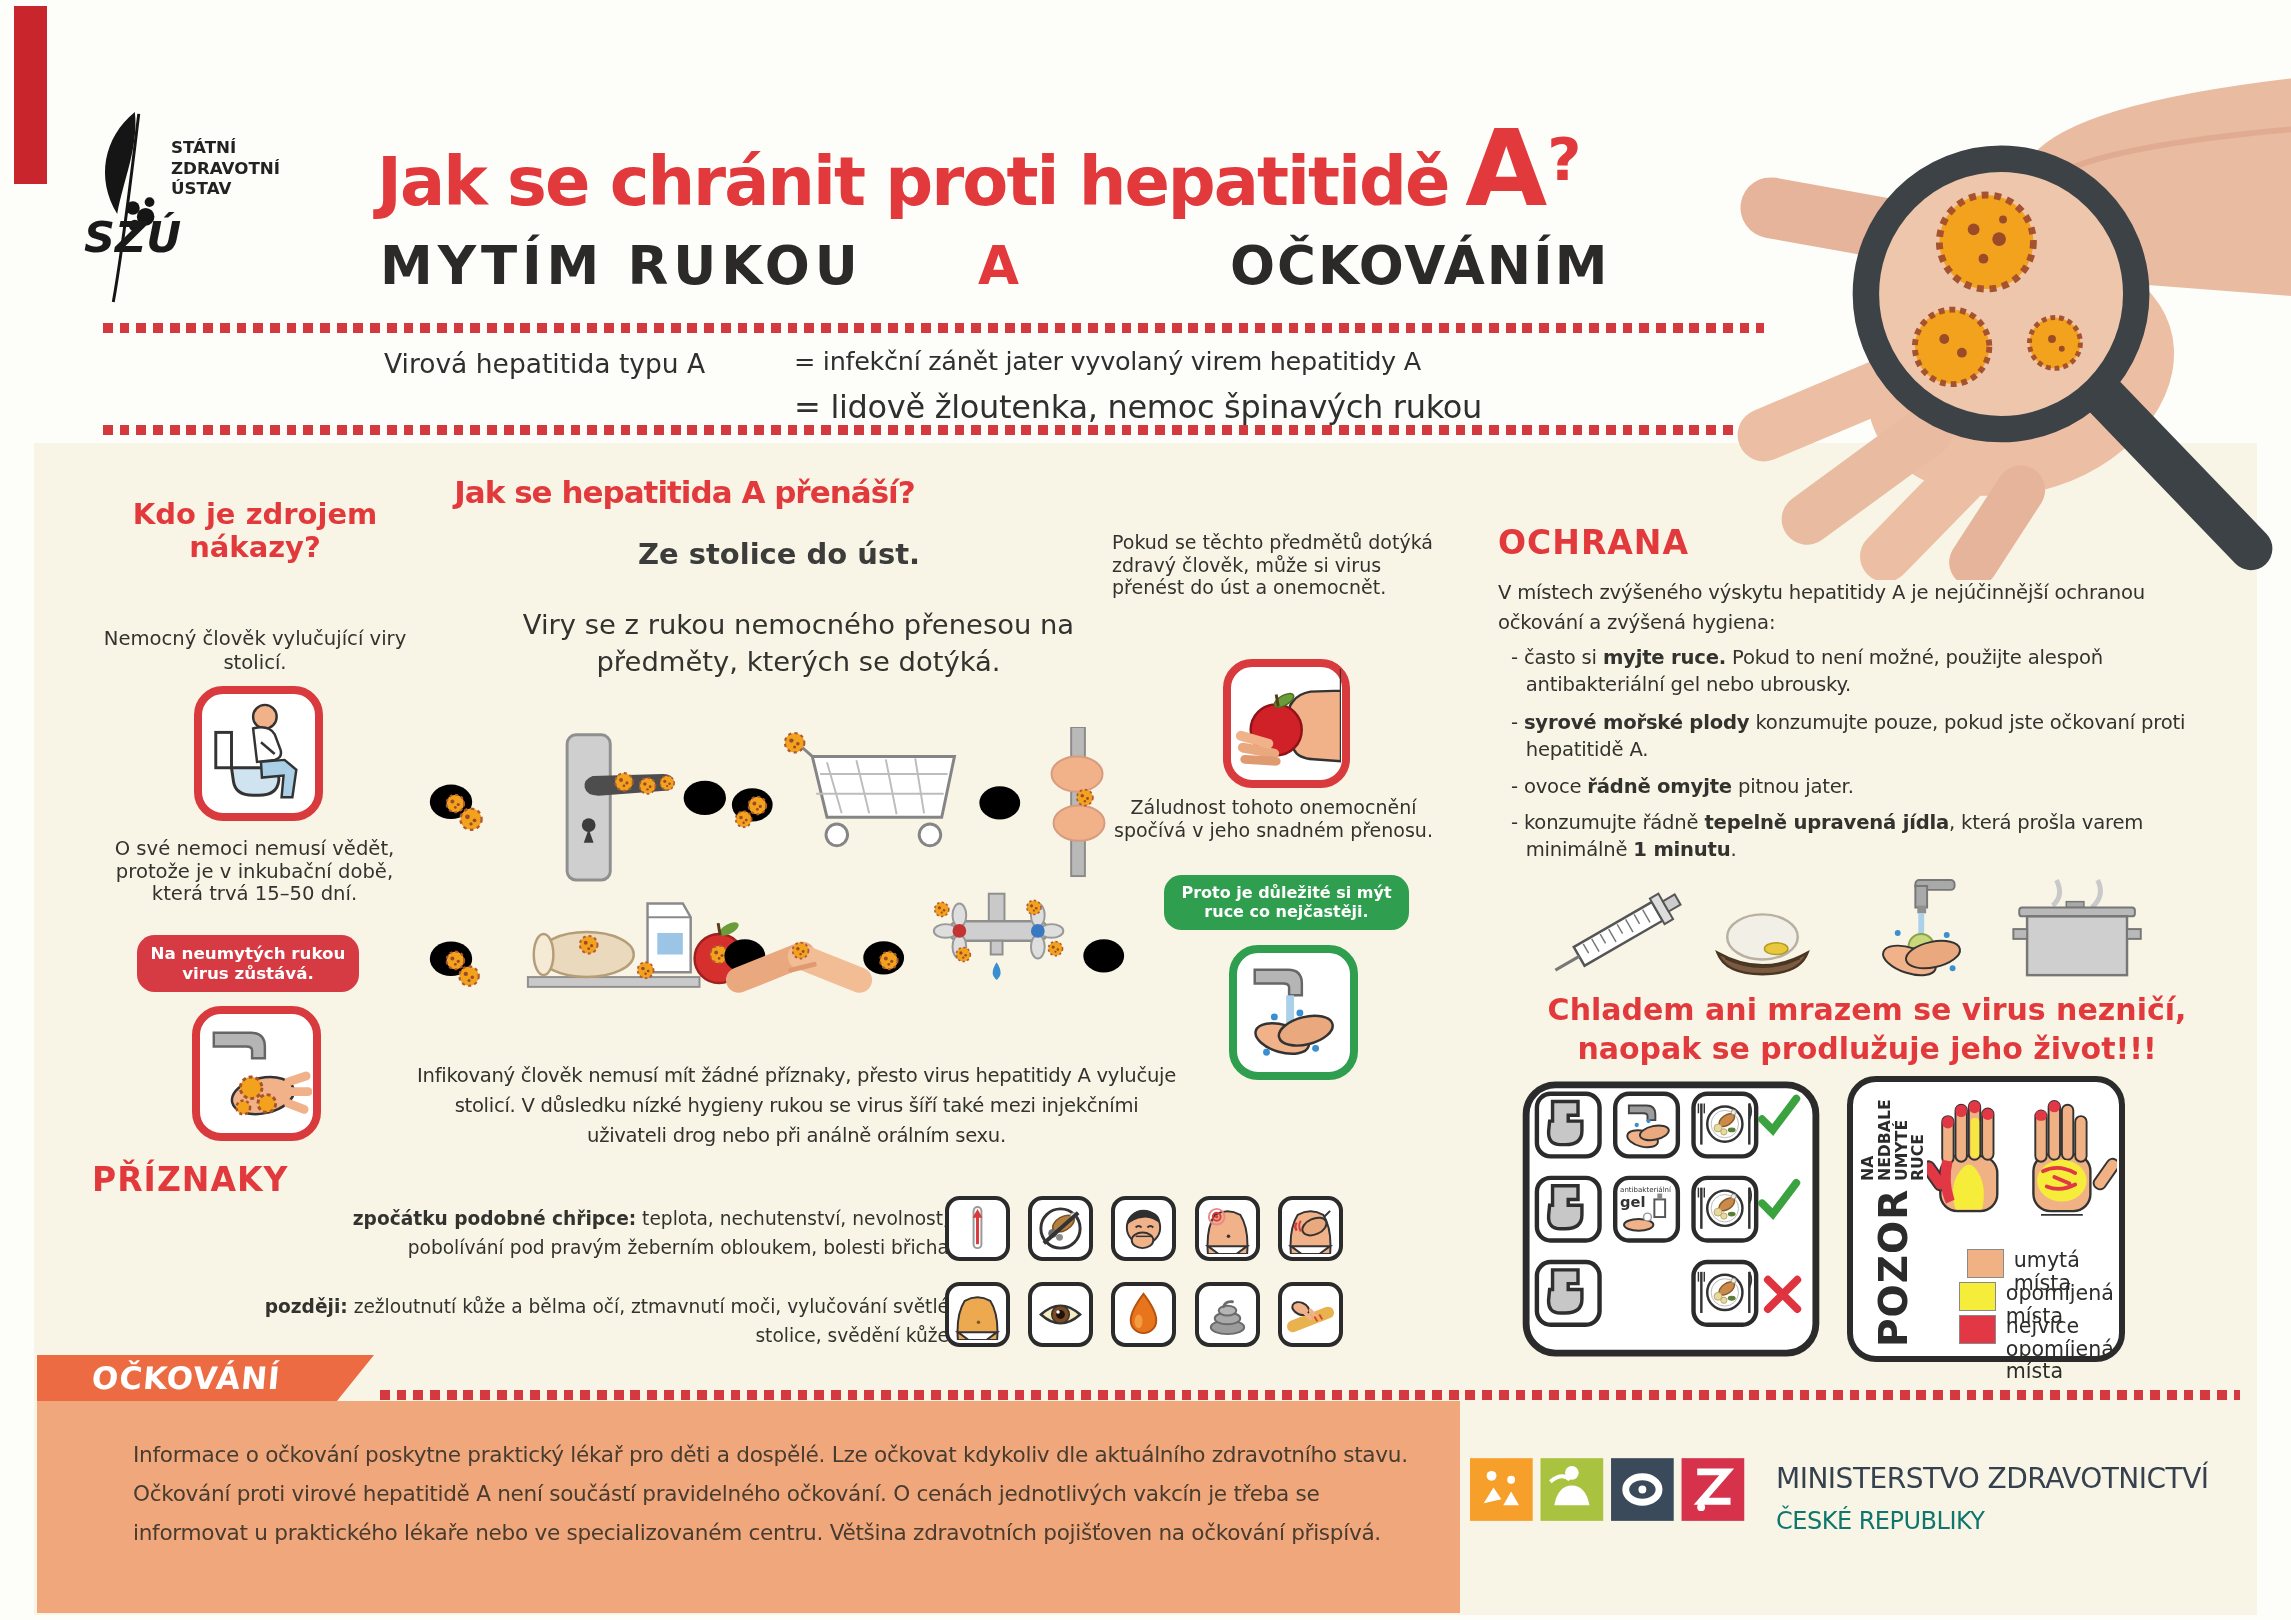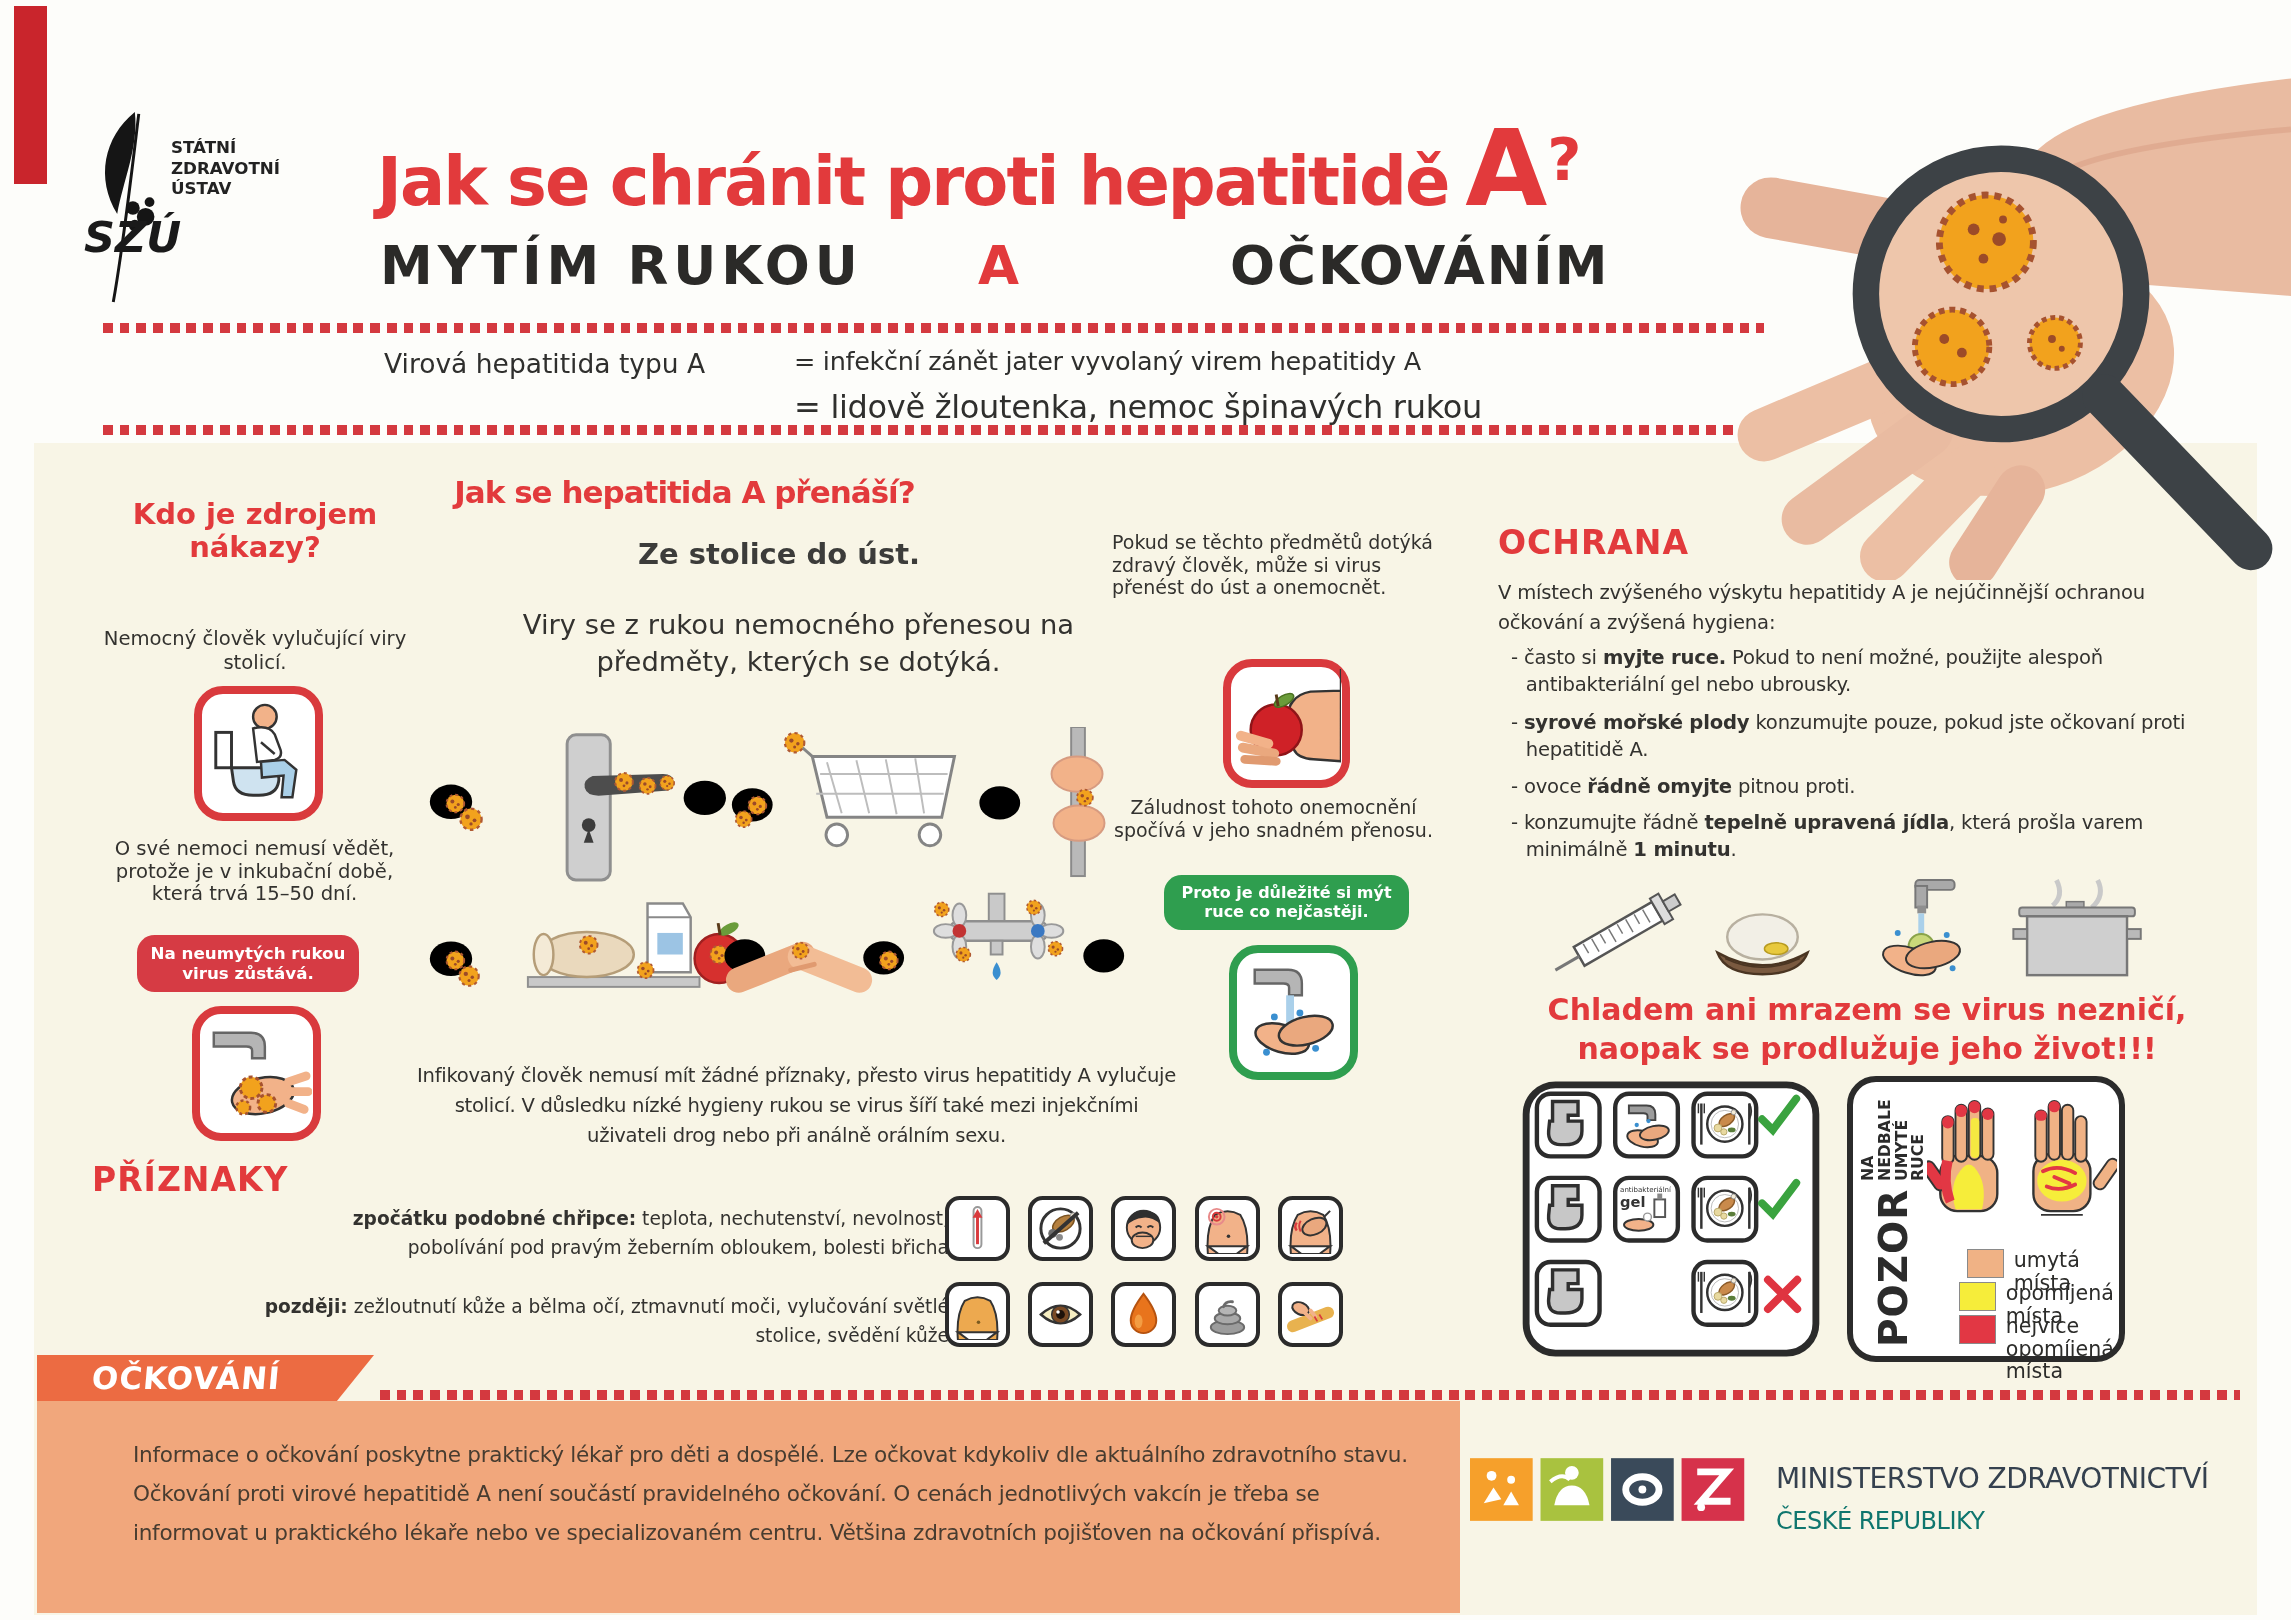--- a/index.html
+++ b/index.html
@@ -287,21 +287,21 @@
   <div class="t red" style="left:1498px;top:523px;font-size:33px;font-weight:800;letter-spacing:1px;">OCHRANA</div>
   <div class="t" style="left:1498px;top:578px;width:725px;font-size:19.6px;line-height:30px;letter-spacing:-0.2px;">V místech zvýšeného výskytu hepatitidy A je nejúčinnější ochranou očkování a zvýšená hygiena:</div>
 
   <div class="bullet" style="top:645px;">
     <span>-</span> <span>často si </span><b>myjte ruce.</b><span> Pokud to není možné, použijte alespoň antibakteriální gel nebo ubrousky.</span>
   </div>
   <div class="bullet" style="top:710px;">
     <span>-</span> <span></span><b>syrové mořské plody</b><span> konzumujte pouze, pokud jste očkovaní proti hepatitidě A.</span>
   </div>
   <div class="bullet" style="top:774px;">
-    <span>-</span> <span>ovoce </span><b>řádně omyjte</b><span> pitnou proti.</span>
+    <span>-</span> <span>ovoce </span><b>řádně omyjte</b><span> pitnou jater.</span>
   </div>
   <div class="bullet" style="top:810px;">
     <span>-</span> <span>konzumujte řádně </span><b>tepelně upravená jídla</b><span>, která prošla varem minimálně </span><b>1 minutu</b><span>.</span>
   </div>
 
   <svg class="t" style="left:1541px;top:878px" width="637" height="110" viewBox="0 0 650 112">
     <g transform="rotate(-30 80 55)">
       <rect x="32" y="45" width="92" height="22" fill="#fff" stroke="#555" stroke-width="2.5"></rect>
       <g stroke="#777" stroke-width="1.5">
         <line x1="42" y1="47" x2="42" y2="58"></line>

